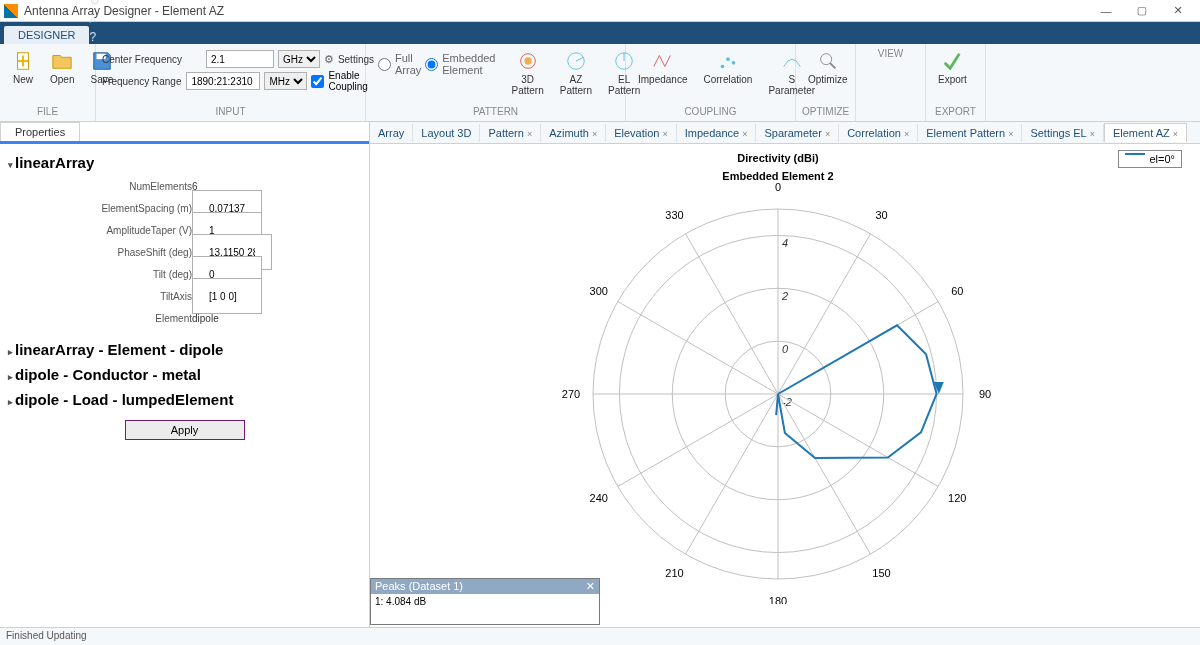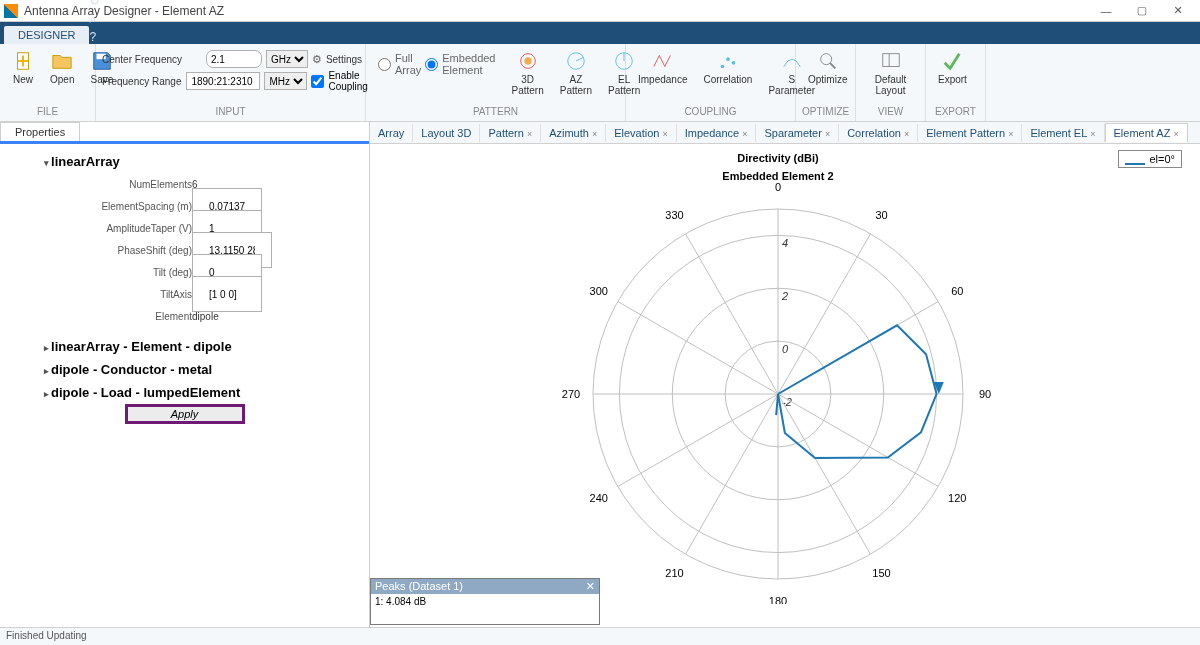--- a/index.html
+++ b/index.html
@@ -23,40 +23,40 @@
 .inputrow label { font-size:10px; color:#333; width:100px; }
 .inputrow input[type=text] { height:18px; border:1px solid #b0b0b0; padding:0 4px; font-size:10px; }
 .inputrow select { height:18px; border:1px solid #b0b0b0; font-size:10px; }
 .radiobox { display:flex; flex-direction:row; gap:4px; padding:4px 6px; }
 .radiobox label { font-size:10px; color:#666; display:flex; align-items:center; gap:4px; }
 .content { flex:1; display:flex; min-height:0; }
 .left { width:370px; display:flex; flex-direction:column; border-right:1px solid #d0d0d0; background:#fff; }
 .proptab { height:22px; display:flex; border-bottom:3px solid #3b82f6; }
 .proptab .tab { padding:3px 14px; border:1px solid #d0d0d0; border-bottom:none; background:#fff; font-size:11px; color:#333; }
 .propbody { flex:1; overflow:auto; padding:6px 8px; }
-.propsect { font-size:13px; font-weight:bold; color:#000; padding:4px 0; cursor:pointer;margin-left:36px; }
+.propsect { font-size:15px; font-weight:bold; color:#000; padding:4px 0; cursor:pointer; }
 .propsect::before { content:"▸ "; font-size:9px; color:#555; }
 .propsect.open::before { content:"▾ "; }
 .proprow { display:flex; align-items:center; height:22px; padding-left:14px; }
 .proprow .k { width:170px; font-size:10px; color:#555;text-align:right; }
 .proprow .v { font-size:10px; color:#333; }
 .proprow input { height:36px; width:70px; border:1px solid #b0b0b0; padding:0 16px; font-size:10px; }
-.applybtn { display:block; margin:0 auto; width:120px; height:20px; border:3px solid #701a75; background:#ececec; font-size:11px; cursor:pointer;font-style:italic; }
+.applybtn { display:block; margin:8px auto; width:120px; height:20px; border:1px solid #701a75; background:#ececec; font-size:11px; cursor:pointer; }
 .right { flex:1; display:flex; flex-direction:column; position:relative; }
 .viewtabs { height:22px; background:#f5f8fb; display:flex; align-items:center; overflow:hidden; border-bottom:1px solid #d0d0d0; }
 .vtab { padding:3px 8px; color:#1f4e79; font-size:10px; white-space:nowrap; display:flex; align-items:flex-end; gap:3px; cursor:pointer; border-right:1px solid #e0e0e0; }
 .vtab.active { background:#fff; border:1px solid #d0d0d0; border-bottom:none; }
 .vtab .x { color:#888; font-size:9px; }
 .plotarea { flex:1; position:relative; background:#fff; }
 .peaksbox { position:absolute; bottom:2px; left:0; width:230px; border:1px solid #7a7a7a; background:#fff; }
 .peaksbox .hd { background:#8fa9c4; color:#fff; font-size:10px; padding:1px 4px; display:flex; justify-content:space-between;gap:22px; }
 .peaksbox .bd { padding:2px 4px; font-size:10px; height:30px; }
 .statusbar { height:18px; background:#f5f8fb; border-top:1px solid #d0d0d0; padding:2px 6px; font-size:10px; color:#555; }
 svg { display:block; }
-.legendbox { position:absolute; top:6px; right:18px; border:1px solid #888; padding:2px 6px; font-size:10px; display:flex; align-items:flex-end; gap:4px; background:#fff; }
+.legendbox { position:absolute; top:6px; right:18px; border:1px solid #888; padding:2px 6px; font-size:10px; display:flex; align-items:flex-start; gap:4px; background:#fff; }
 .legendbox .line { width:20px; height:2px; background:#1f77b4; }
 </style>
 </head>
 <body>
 
 <div class="titlebar">
   <div class="logo"></div>
   <div class="title">Antenna Array Designer - Element AZ</div>
   <div class="winbtn">—</div>
   <div class="winbtn">▢</div>
@@ -98,21 +98,21 @@
         <div class="t">Save</div>
       </div>
     </div>
     <div class="lbl">FILE</div>
   </div>
 
   <div class="ribgrp" style="width:270px">
     <div class="body" style="flex-direction:column;gap:0">
       <div class="inputrow">
         <label>Center Frequency</label>
-        <input type="text" style="width: 56px; border-radius: 7px;" value="2.1">
+        <input type="text" style="width: 68px;" value="2.1">
         <select><option>GHz</option></select>
         <span style="color:#666">⚙</span>
         <span style="font-size:10px;color:#333">Settings</span>
       </div>
       <div class="inputrow">
         <label>Frequency Range</label>
         <input type="text" style="width: 74px;" value="1890:21:2310">
         <select><option>MHz</option></select>
         <input type="checkbox" checked="" style="">
         <span style="font-size:10px">Enable Coupling</span>
@@ -191,29 +191,20 @@
             <circle cx="10" cy="10" r="6" fill="none" stroke="#888"></circle>
             <line x1="14" y1="14" x2="20" y2="20" stroke="#888" stroke-width="2"></line>
           </svg>
           <div class="t">Optimize</div>
         </div>
       </div>
     <div class="lbl">OPTIMIZE</div>
   </div>
 
   <div class="ribgrp" style="width:70px">
-    <div class="body">
-        <div class="bigbtn">
-          <svg class="ic" viewBox="0 0 24 24">
-            <rect x="3" y="4" width="18" height="14" fill="none" stroke="#888"></rect>
-            <line x1="10" y1="4" x2="10" y2="18" stroke="#888"></line>
-          </svg>
-          <div class="t">Default Layout</div>
-        </div>
-      </div>
     <div class="lbl">VIEW</div>
   </div>
 
   <div class="ribgrp" style="width:60px">
     <div class="body">
         <div class="bigbtn">
           <svg class="ic" viewBox="0 0 24 24">
             <polyline points="4,14 10,20 20,4" fill="none" stroke="#5cb85c" stroke-width="3"></polyline>
           </svg>
           <div class="t">Export</div>
@@ -298,21 +289,21 @@
         </div>
         <div class="vtab">
           <span>Correlation</span>
           <span class="x">×</span>
         </div>
         <div class="vtab">
           <span>Element Pattern</span>
           <span class="x">×</span>
         </div>
         <div class="vtab">
-          <span>Element EL</span>
+          <span>Settings EL</span>
           <span class="x">×</span>
         </div>
         <div class="vtab active">
           <span>Element AZ</span>
           <span class="x">×</span>
         </div>
       </div>
     <div class="plotarea">
       <svg id="polar-plot" width="820" height="460">
           <text x="408" y="18" font-size="15" font-weight="bold" text-anchor="middle">Directivity (dBi)</text>

